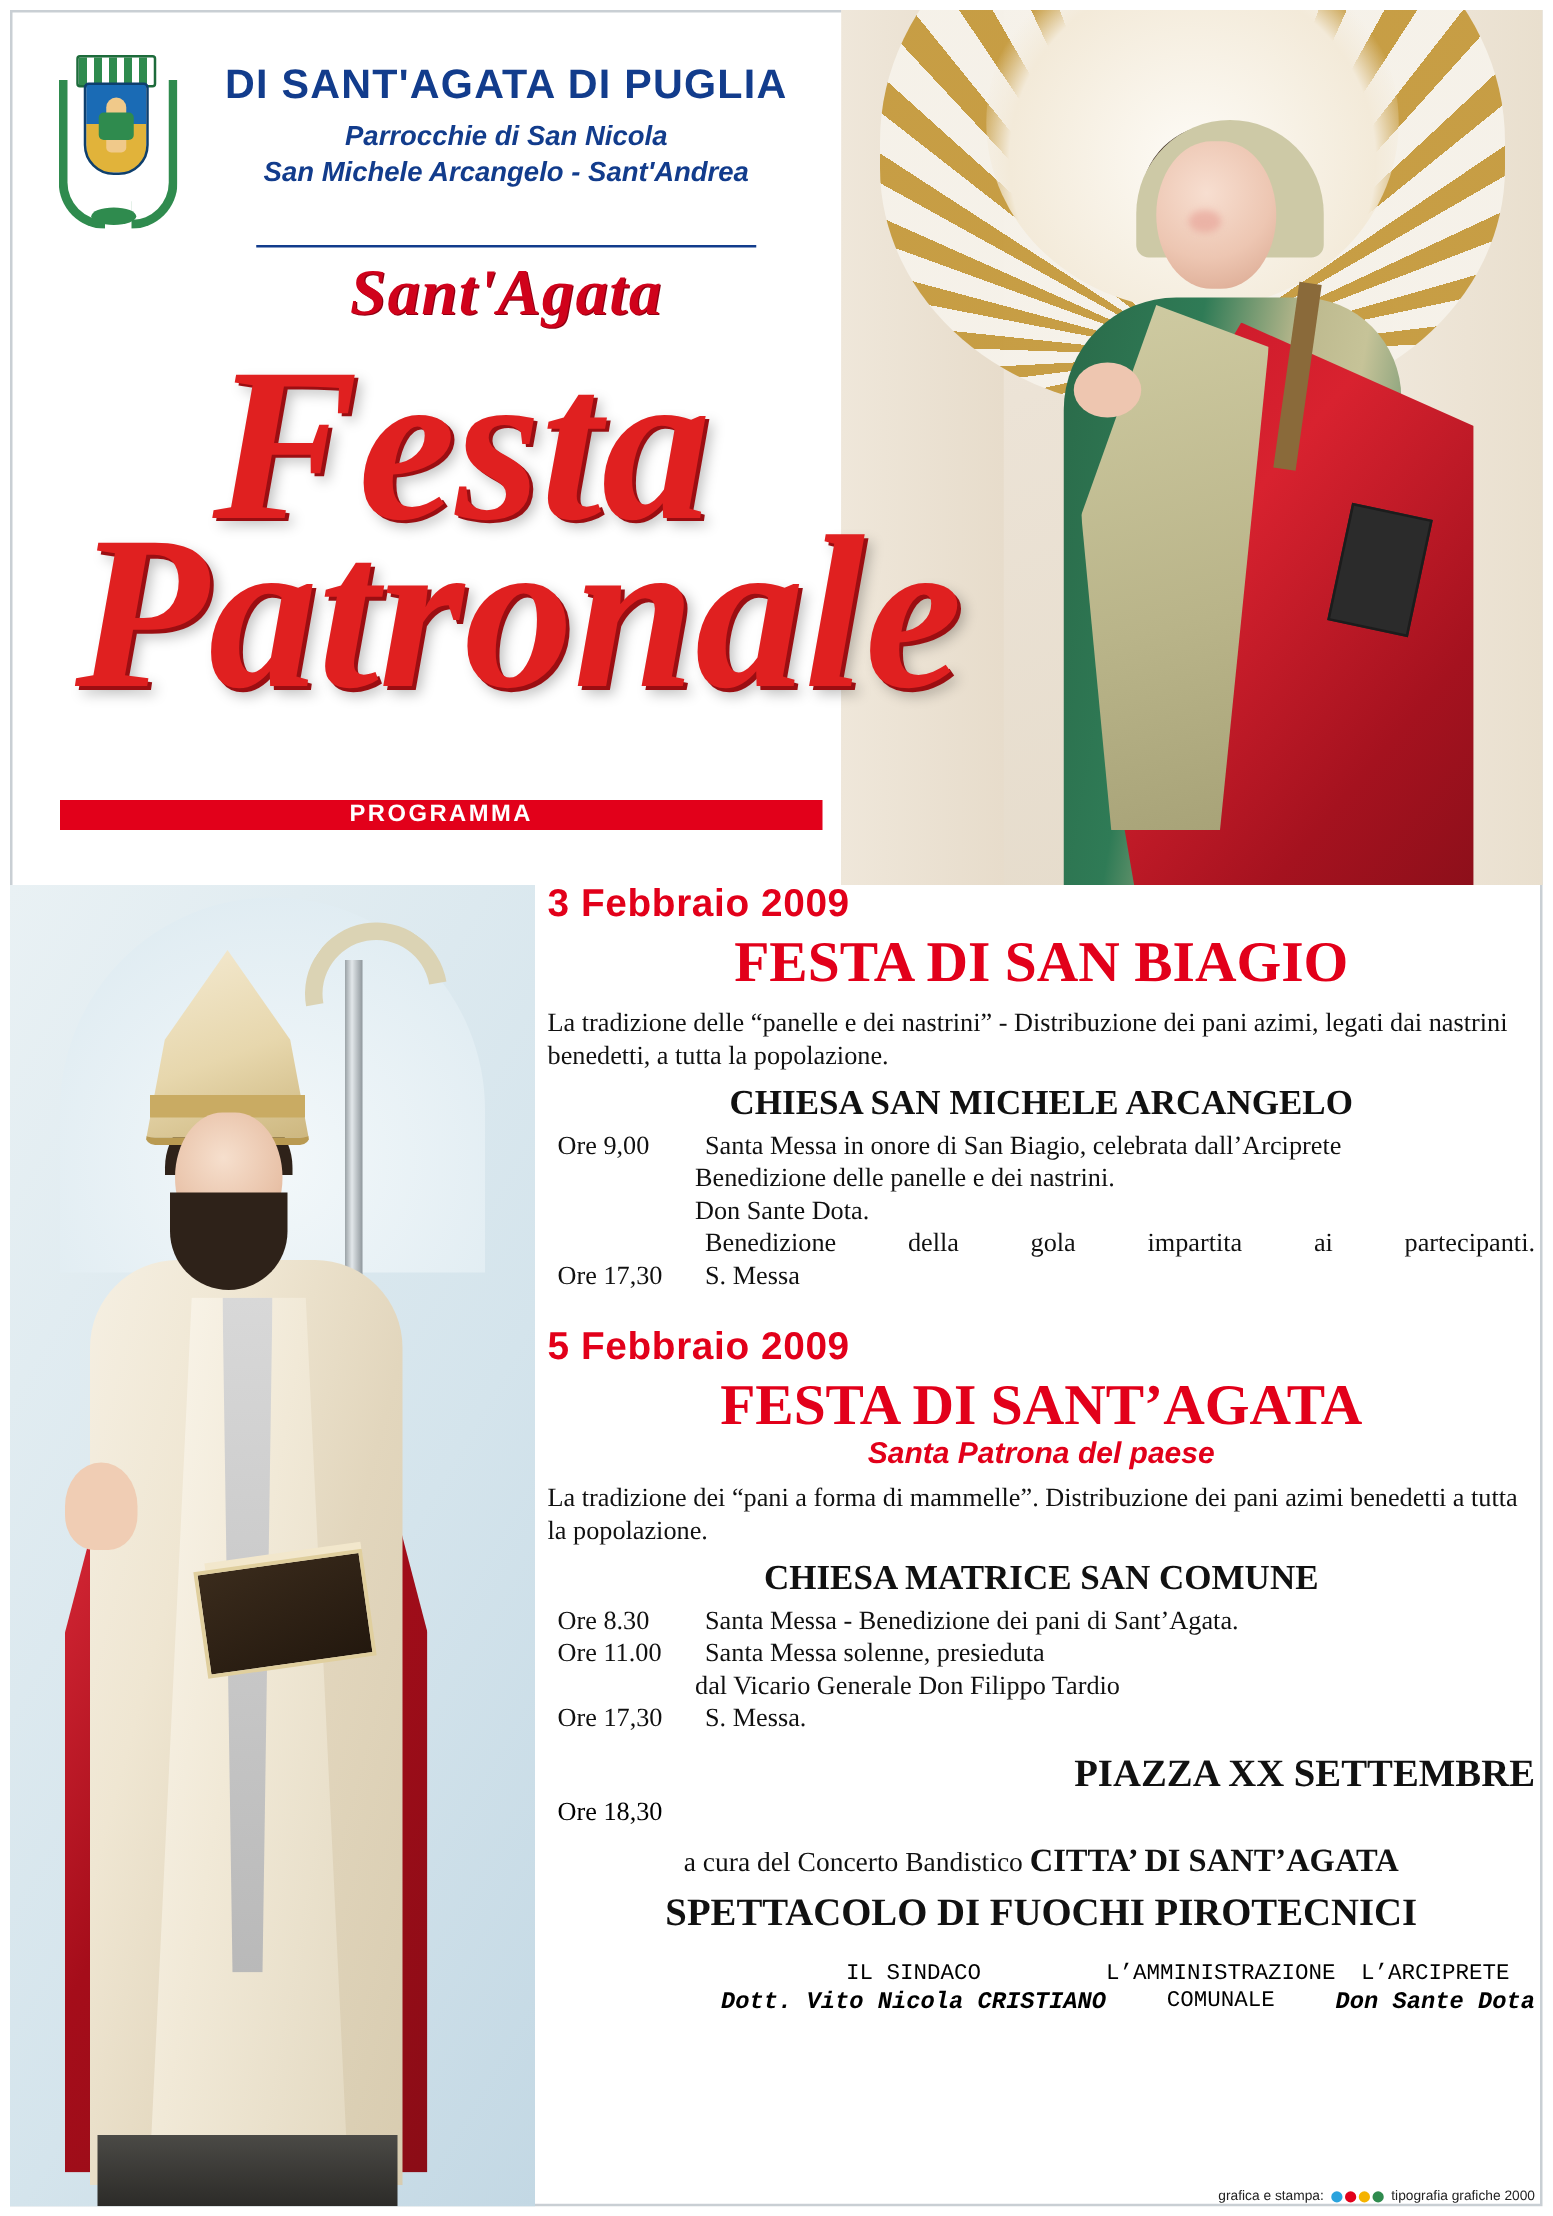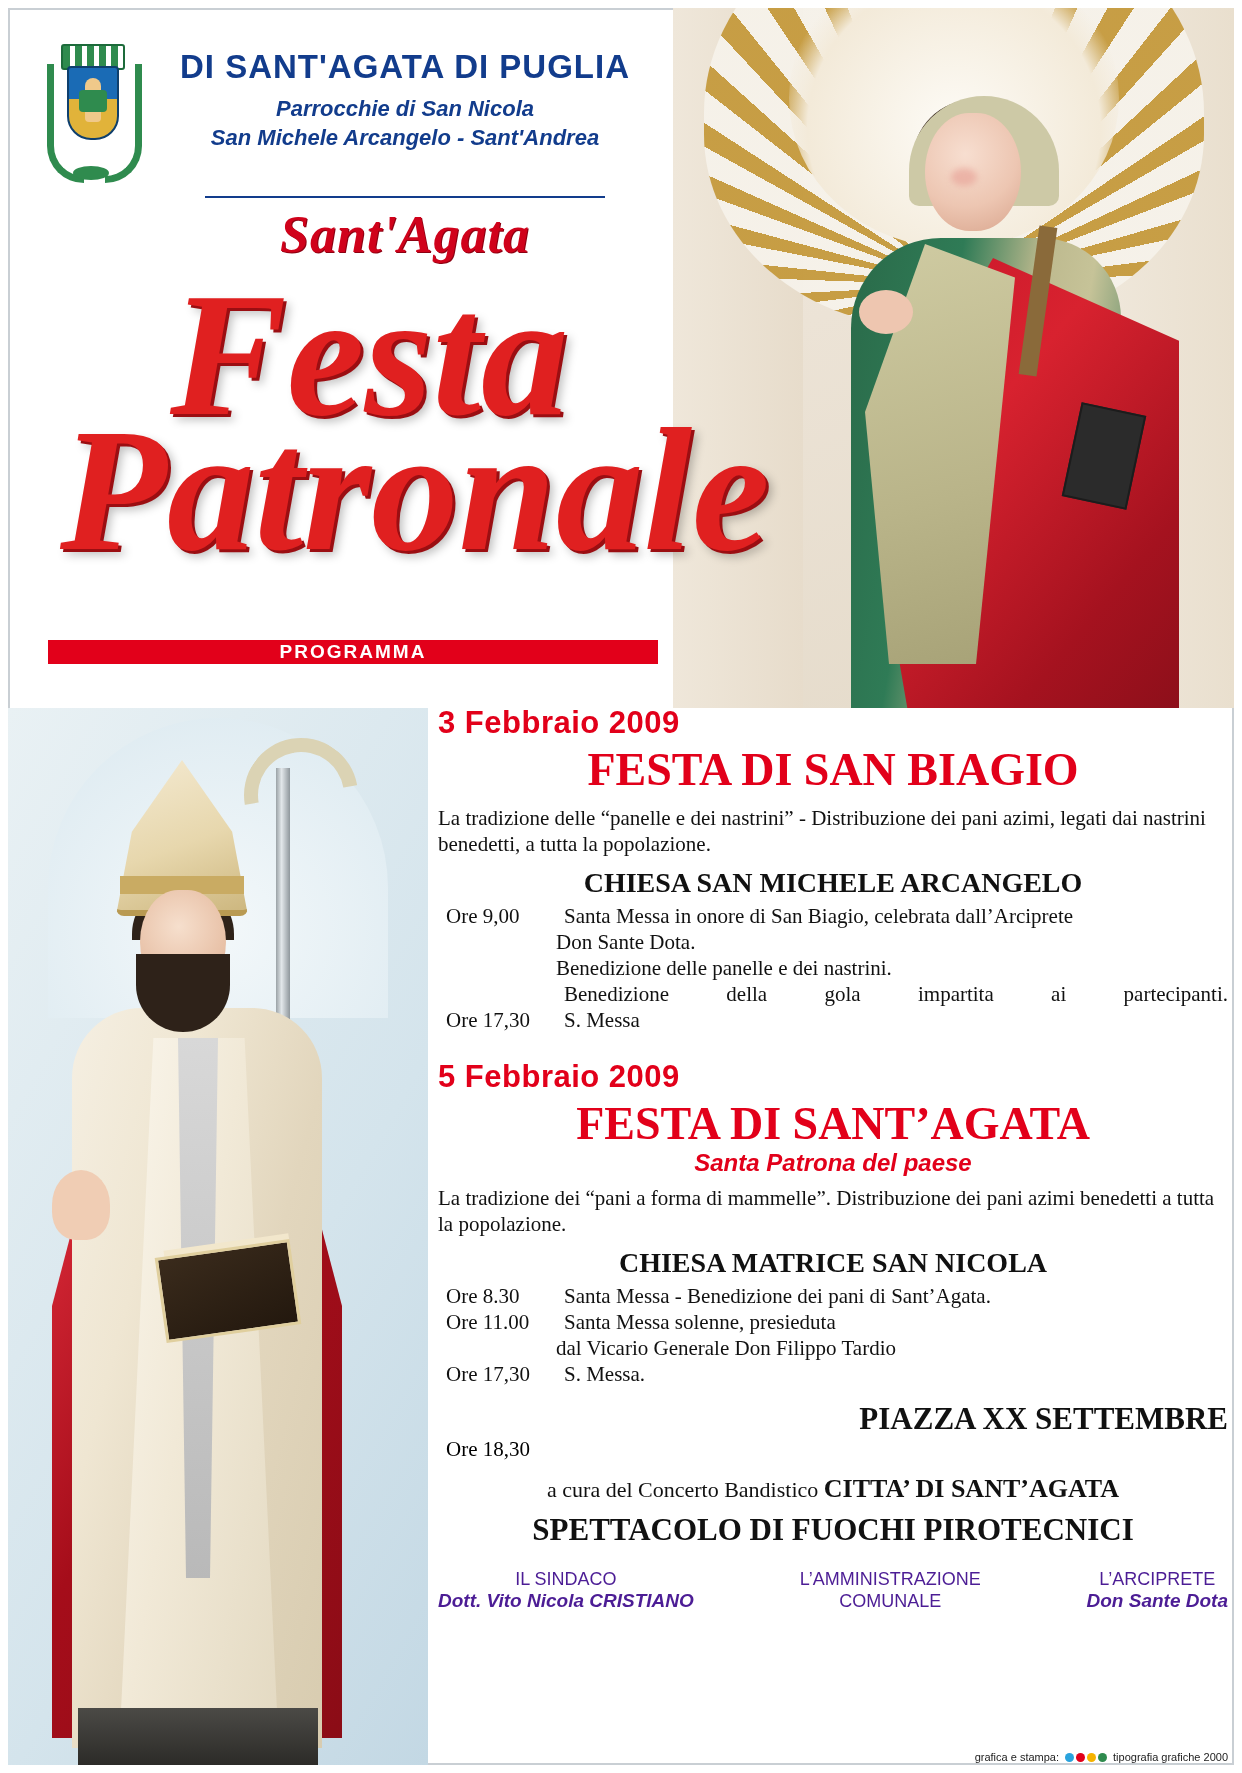--- a/index.html
+++ b/index.html
@@ -163,21 +163,21 @@
   .cont{padding-left:118px;font-family:"Liberation Serif",serif;font-size:21px;line-height:26px;color:#111;}
 
   .piazza{font-family:"Liberation Serif",serif;font-weight:bold;font-size:31px;text-align:right;margin-top:14px;color:#111;}
   .concerto-row{display:flex;align-items:center;margin-top:0;}
   .concerto-row .t{width:118px;flex:none;padding-left:8px;font-family:"Liberation Serif",serif;font-size:21px;}
   .concerto-row .c{flex:1;text-align:center;font-family:"Liberation Serif",serif;font-weight:bold;font-size:33px;color:#111;}
   .cura{text-align:center;font-family:"Liberation Serif",serif;font-size:22px;margin-top:12px;color:#111;}
   .cura b{font-size:26px;}
   .fuochi{text-align:center;font-family:"Liberation Serif",serif;font-weight:bold;font-size:31px;margin-top:8px;color:#111;}
 
-  .signs{display:flex;justify-content:space-between;margin-top:20px;font-family:Liberation Sans, sans-serif;color:#4c1d95;}
+  .signs{display:flex;justify-content:flex-end;margin-top:20px;font-family:Liberation Mono, monospace;color:#000000;}
   .sign{text-align:center;font-size:18px;line-height:22px;}
   .sign .nm{font-weight:bold;font-style:italic;font-size:19px;}
 
   .printer{
     position:absolute;right:14px;bottom:10px;display:flex;align-items:center;gap:6px;
     font-family:"Liberation Sans",sans-serif;font-size:11px;color:#222;
   }
   .printer .dots{display:flex;gap:2px;}
   .printer .dots i{width:9px;height:9px;border-radius:50%;display:block;}
 </style>
@@ -256,39 +256,39 @@
     <div>
       <div class="date">3 Febbraio 2009</div>
       <div class="evt-title">FESTA DI SAN BIAGIO</div>
       <div class="blurb">La tradizione delle “panelle e dei nastrini” - Distribuzione dei pani azimi, legati dai nastrini benedetti, a tutta la popolazione.</div>
       <div class="church">CHIESA SAN MICHELE ARCANGELO</div>
       <div class="sched">
         <div class="row">
           <div class="t">Ore 9,00</div>
           <div class="d">Santa Messa in onore di San Biagio, celebrata dall’Arciprete</div>
         </div>
+        <div class="cont">Benedizione delle panelle e dei nastrini.</div>
         <div class="cont">Don Sante Dota.</div>
-        <div class="cont">Benedizione delle panelle e dei nastrini.</div>
         <div class="row">
           <div class="t"></div>
           <div class="d just">Benedizione della gola impartita ai partecipanti.</div>
         </div>
         <div class="row">
           <div class="t">Ore 17,30</div>
           <div class="d">S. Messa</div>
         </div>
       </div>
     </div>
 
     <div style="margin-top:26px;">
       <div class="date">5 Febbraio 2009</div>
       <div class="evt-title">FESTA DI SANT’AGATA</div>
       <div class="evt-sub">Santa Patrona del paese</div>
       <div class="blurb">La tradizione dei “pani a forma di mammelle”. Distribuzione dei pani azimi benedetti a tutta la popolazione.</div>
-      <div class="church">CHIESA MATRICE SAN NICOLA</div>
+      <div class="church">CHIESA MATRICE SAN COMUNE</div>
       <div class="sched">
         <div class="row">
           <div class="t">Ore  8.30</div>
           <div class="d">Santa Messa - Benedizione dei pani di Sant’Agata.</div>
         </div>
         <div class="row">
           <div class="t">Ore 11.00</div>
           <div class="d">Santa Messa solenne, presieduta</div>
         </div>
         <div class="cont">dal Vicario Generale Don Filippo Tardio</div>

